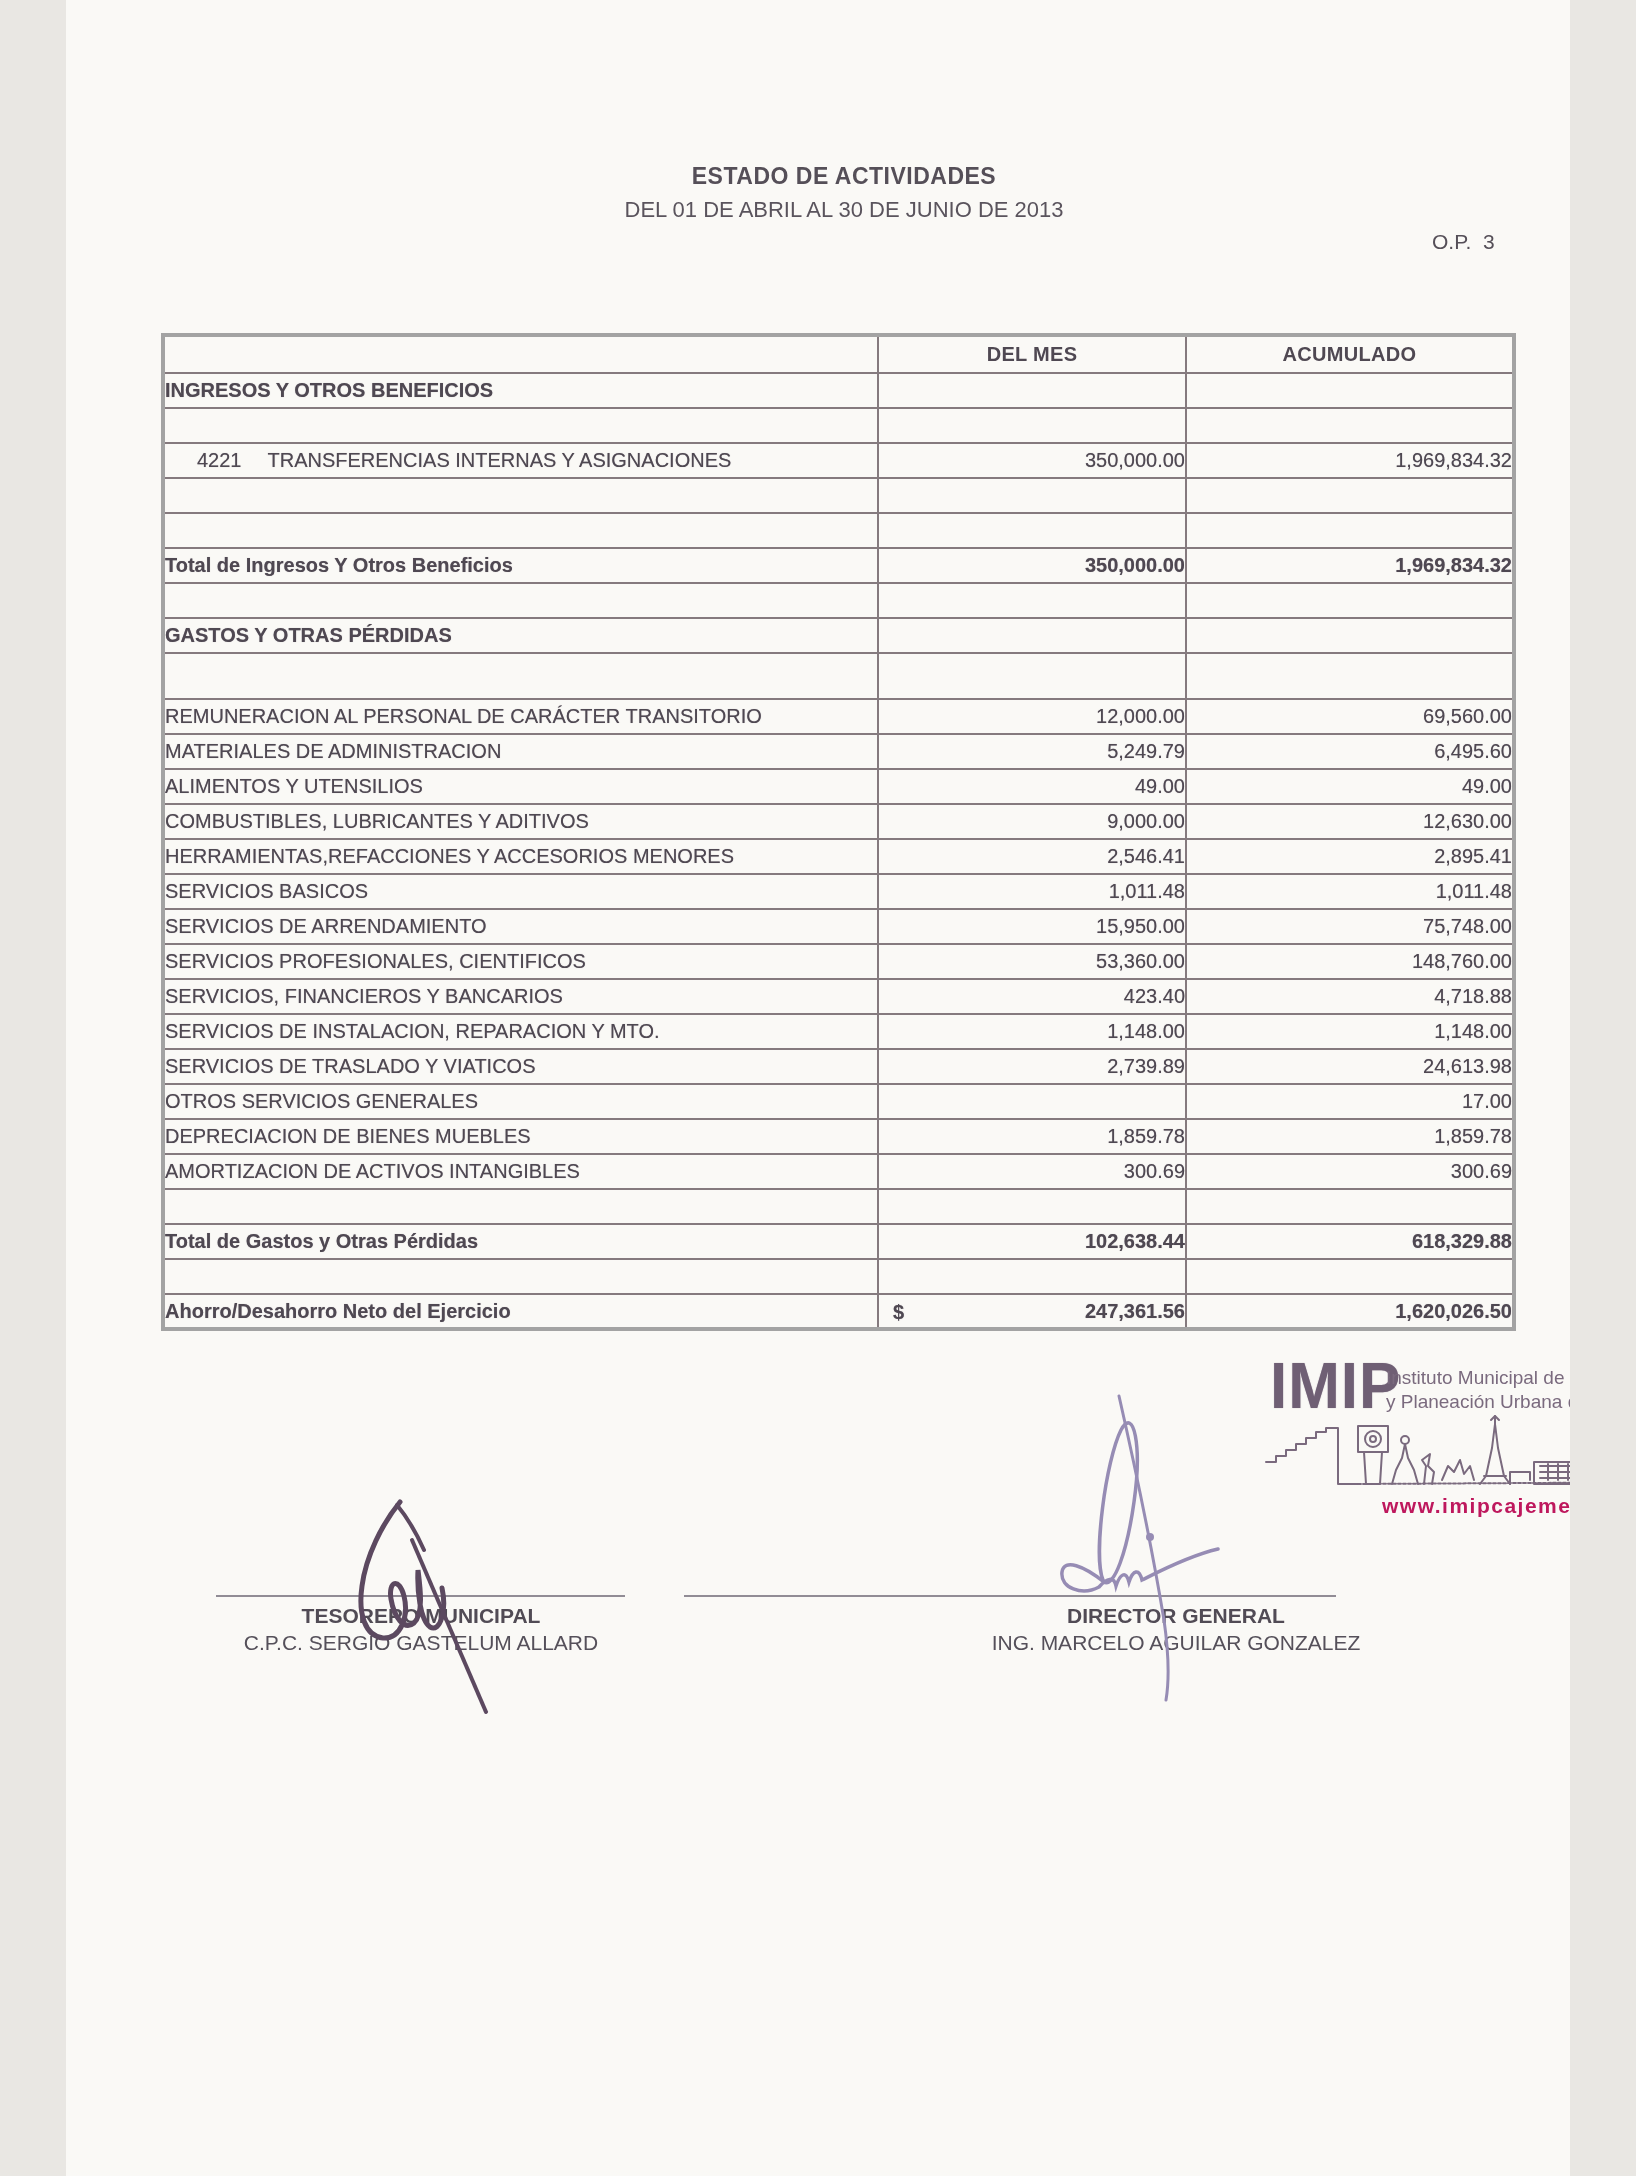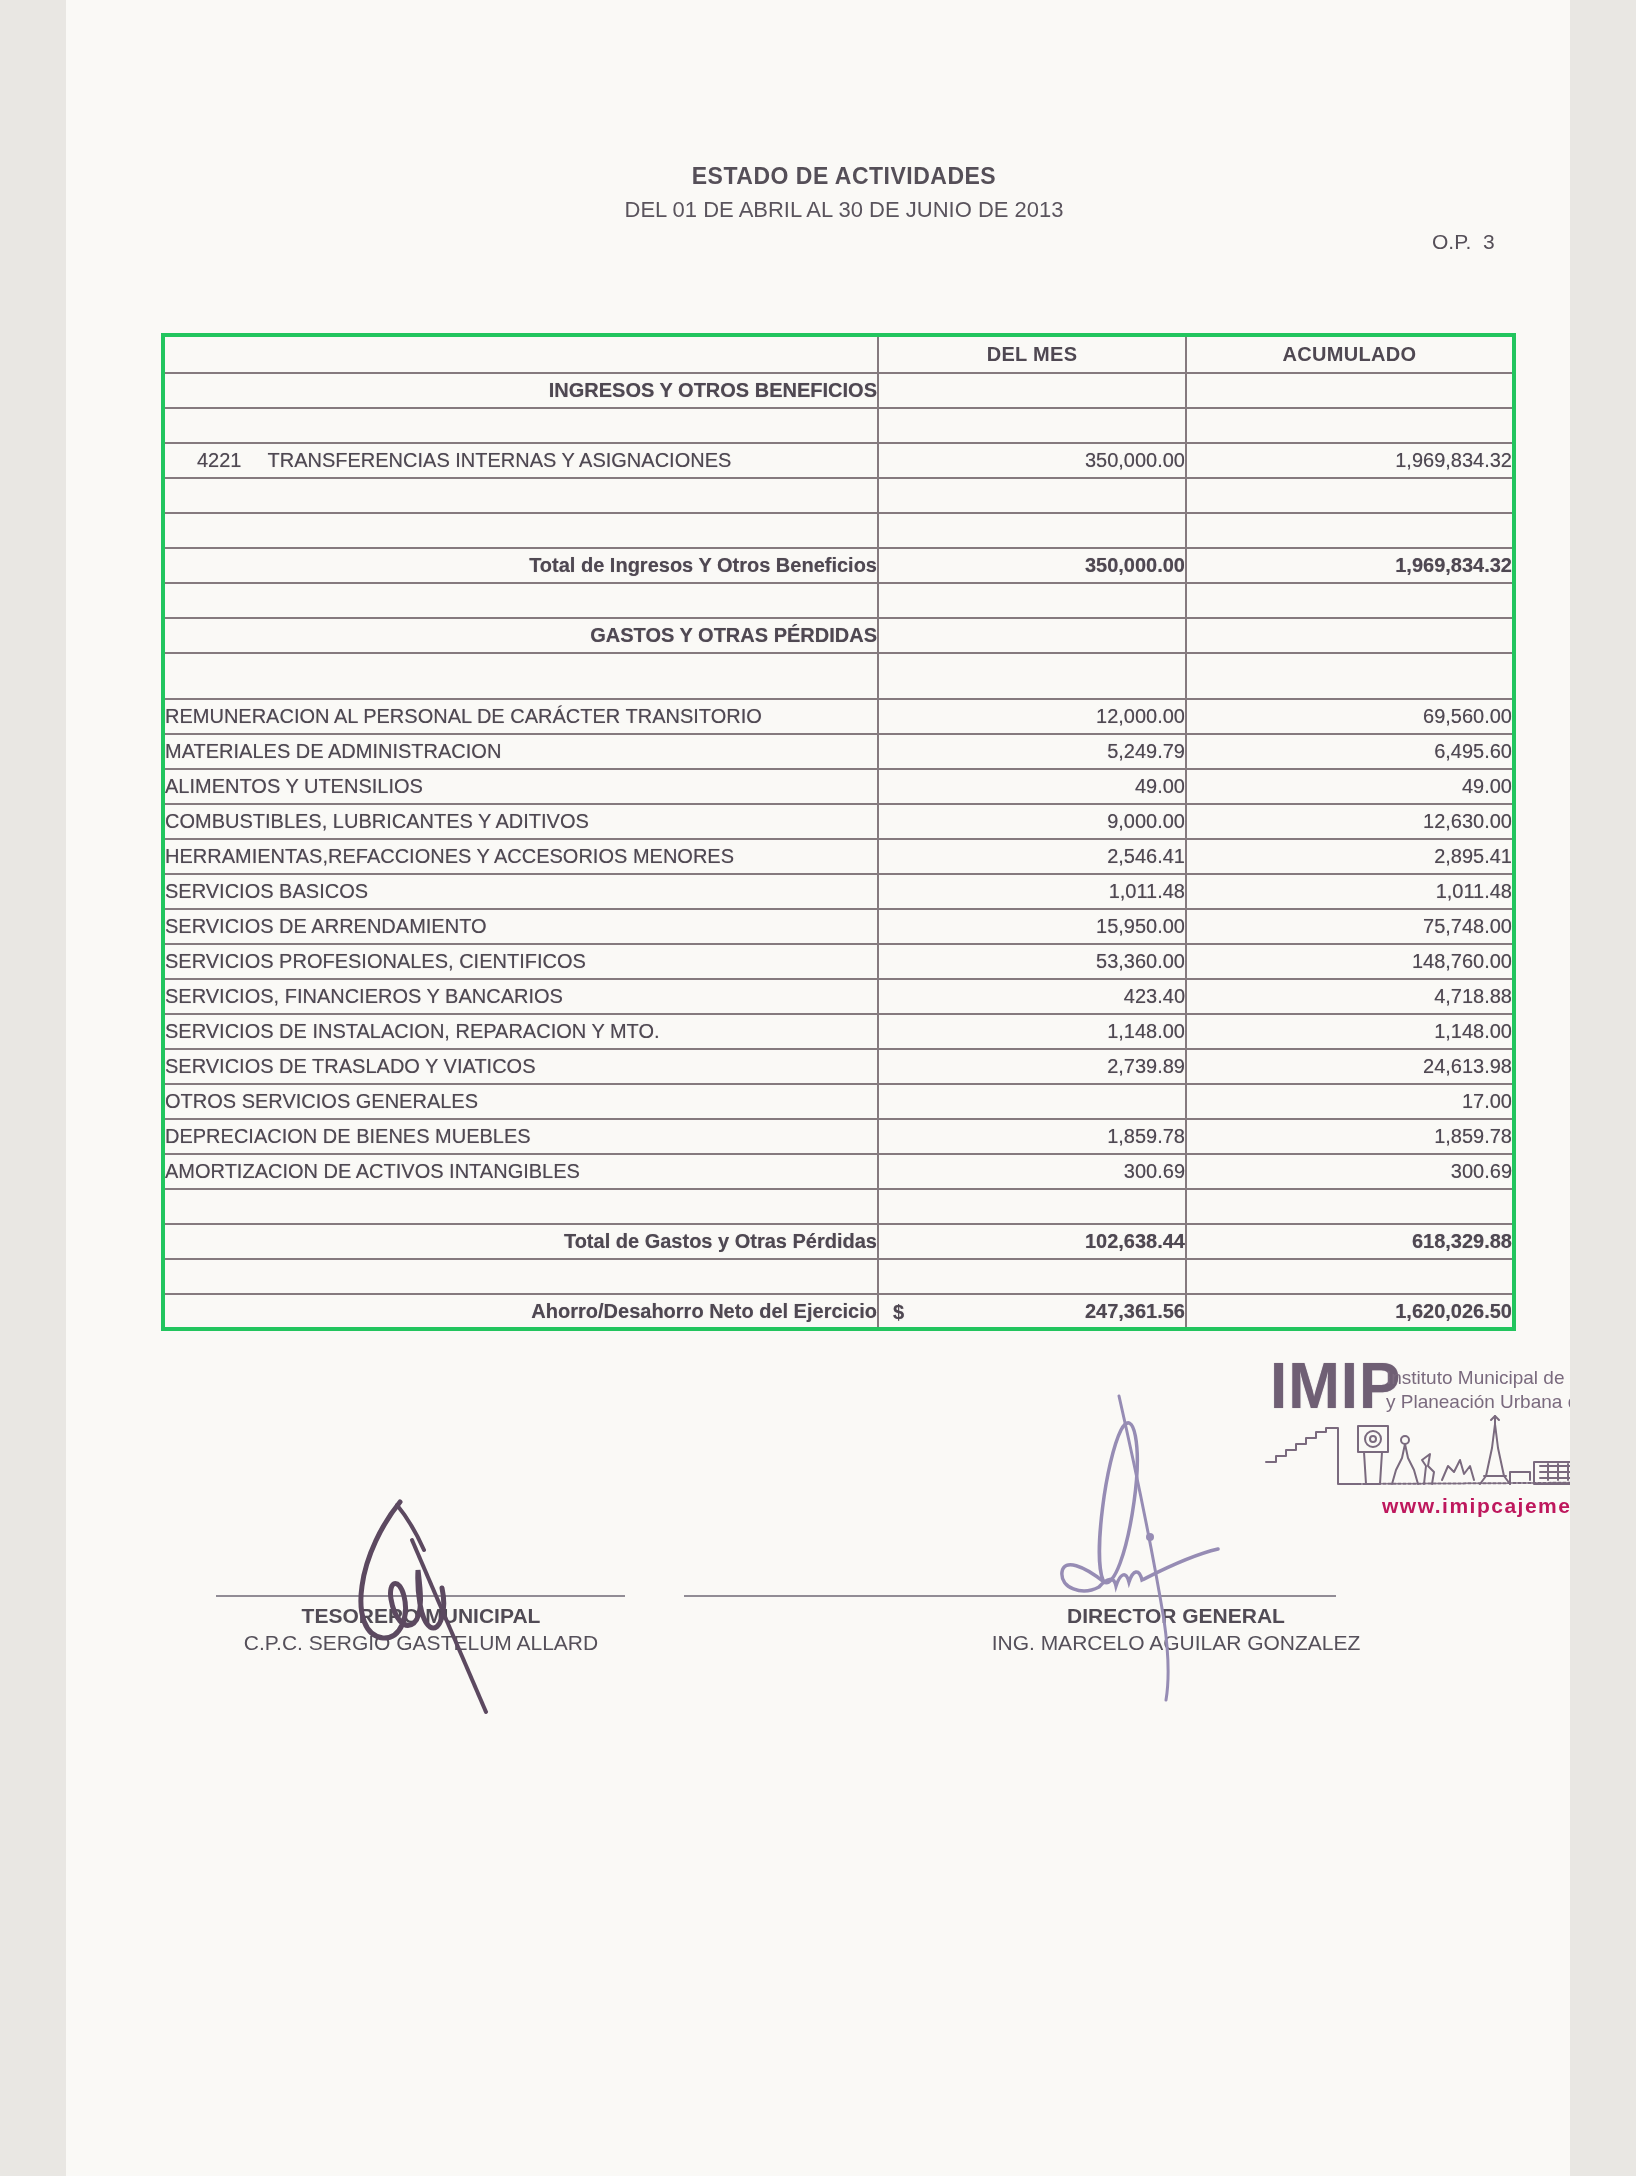--- a/index.html
+++ b/index.html
@@ -11,34 +11,34 @@
   }
   
   .doc-header{position:absolute; left:160px; top:163px; width:1236px; text-align:center;}
   .doc-title{font-size:23px; font-weight:bold; letter-spacing:.5px; color:#554f58;}
   .doc-period{font-size:22px; margin-top:7px; color:#5a545d;}
   .op-number{position:absolute; left:1366px; top:230px; font-size:21px; color:#554f58; white-space:pre;}
   
   table.statement{
     position:absolute; left:95px; top:333px; width:1351px;
     border-collapse:collapse; table-layout:fixed;
-    border:4px solid #22c55e;
+    border:4px solid #a3a3a3;
   }
   table.statement td, table.statement th{
     border:2px solid #857a7e; padding:0; font-size:20px; color:#4f4852;
     overflow:hidden; white-space:nowrap;
   }
   thead tr{height:38px;}
   thead th{font-weight:bold; text-align:center; border-bottom:3px solid #6e6468; letter-spacing:.3px;}
   tbody tr{height:35px;}
   tbody tr.tall{height:46px;}
   td.c-label{padding-left:7px; text-align:left;}
   td.c-mes{text-align:right; padding-right:20px; position:relative;}
   td.c-acum{text-align:right; padding-right:10px;}
-  tr.r-section td, tr.r-total td{font-weight:bold;text-align:right;}
+  tr.r-section td, tr.r-total td{font-weight:bold;}
   span.code{margin-right:26px;padding-left:32px;}
   span.cur{position:absolute; left:14px; top:0; line-height:35px;}
   .statement span{ text-shadow:0 0 .7px rgba(82,72,86,.55); }
   
   .stamp{position:absolute; left:1196px; top:1348px; width:440px; color:#7a6a7e;}
   .stamp-acronym{
     position:absolute; left:8px; top:2px; font-size:62px; font-weight:bold;
     letter-spacing:1px; color:#6f5f74; transform:scaleY(1.04);
     text-shadow:0 0 1px rgba(111,95,116,.6);
   }

